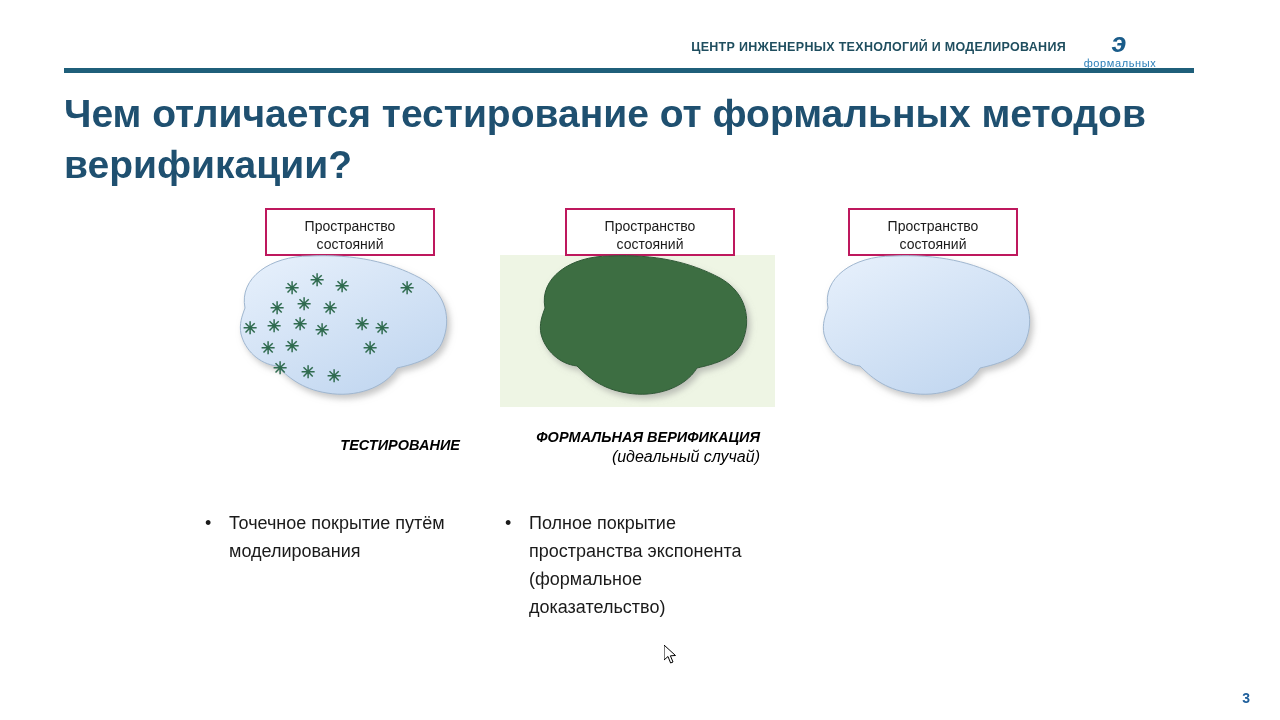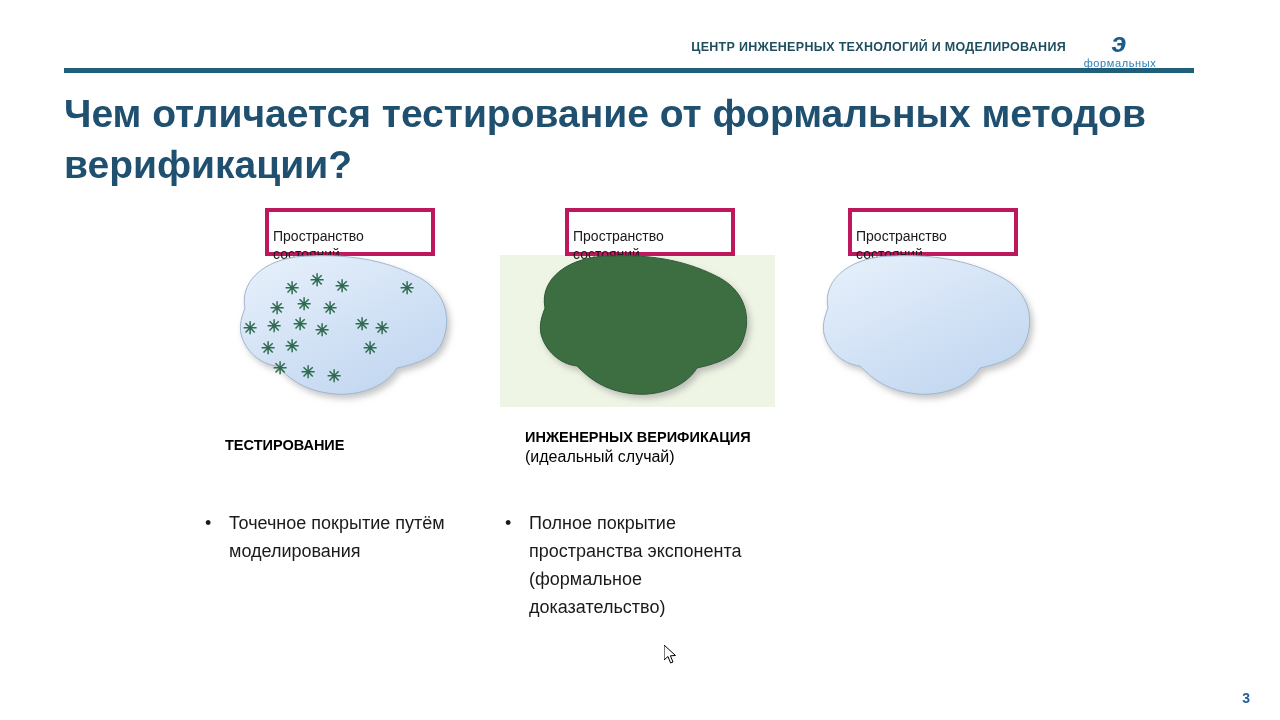--- a/index.html
+++ b/index.html
@@ -89,39 +89,40 @@
     width: 1120px;
     font-size: 39px;
     font-weight: bold;
     line-height: 1.32;
     color: #1f5070;
   }
 
   
   .caption-box {
     position: absolute;
-    border: 4px solid #be185d;
+    border: 2px solid #be185d;
     background: #ffffff;
     font-size: 14px;
     color: #1a1a1a;
     line-height: 1.25;
-    text-align: left;
-    padding: 16px 4px;
+    text-align: center;
+    padding: 8px 4px;
     box-sizing: border-box;
   }
 
   .blob-wrap { position: absolute; }
 
   .col-label {
     position: absolute;
-    text-align: left;
+    text-align: right;
     font-size: 14.5px;
     font-weight: bold;
     color: #000;
     line-height: 1.3;
+    font-style: italic;
   }
   .col-sub {
     font-weight: normal;
     font-size: 16px;
   }
 
   .bullet-block {
     position: absolute;
     font-size: 18px;
     color: #1a1a1a;
@@ -239,21 +240,21 @@
         <filter id="sh2" x="-20%" y="-20%" width="160%" height="160%">
           <feDropShadow dx="3" dy="4" stdDeviation="3" flood-color="#888" flood-opacity="0.5"></feDropShadow>
         </filter>
       </defs>
       <path filter="url(#sh2)" fill="#3c6e42" stroke="#2f5936" stroke-width="1" d="M30,60 C24,30 55,8 95,8 C140,6 175,14 205,30 C232,45 236,72 228,92 C222,110 200,116 182,120
            C170,140 140,150 112,145 C86,141 72,128 62,118 C44,116 30,102 26,86 C24,76 27,68 30,60 Z"></path>
     </svg>
   </div>
 
   <div class="col-label" style="left:525px; top:428px; width:235px;">
-    <div>ИНЖЕНЕРНЫХ ВЕРИФИКАЦИЯ</div>
+    <div>ФОРМАЛЬНАЯ ВЕРИФИКАЦИЯ</div>
     <div class="col-sub">(идеальный случай)</div>
   </div>
 
   <div class="bullet-block" style="left:505px; top:510px; width:270px;">
     <div class="bullet-row">
       <div class="bullet-dot">•</div>
       <div class="bullet-text">Полное покрытие пространства экспонента (формальное доказательство)</div>
     </div>
   </div>
 

